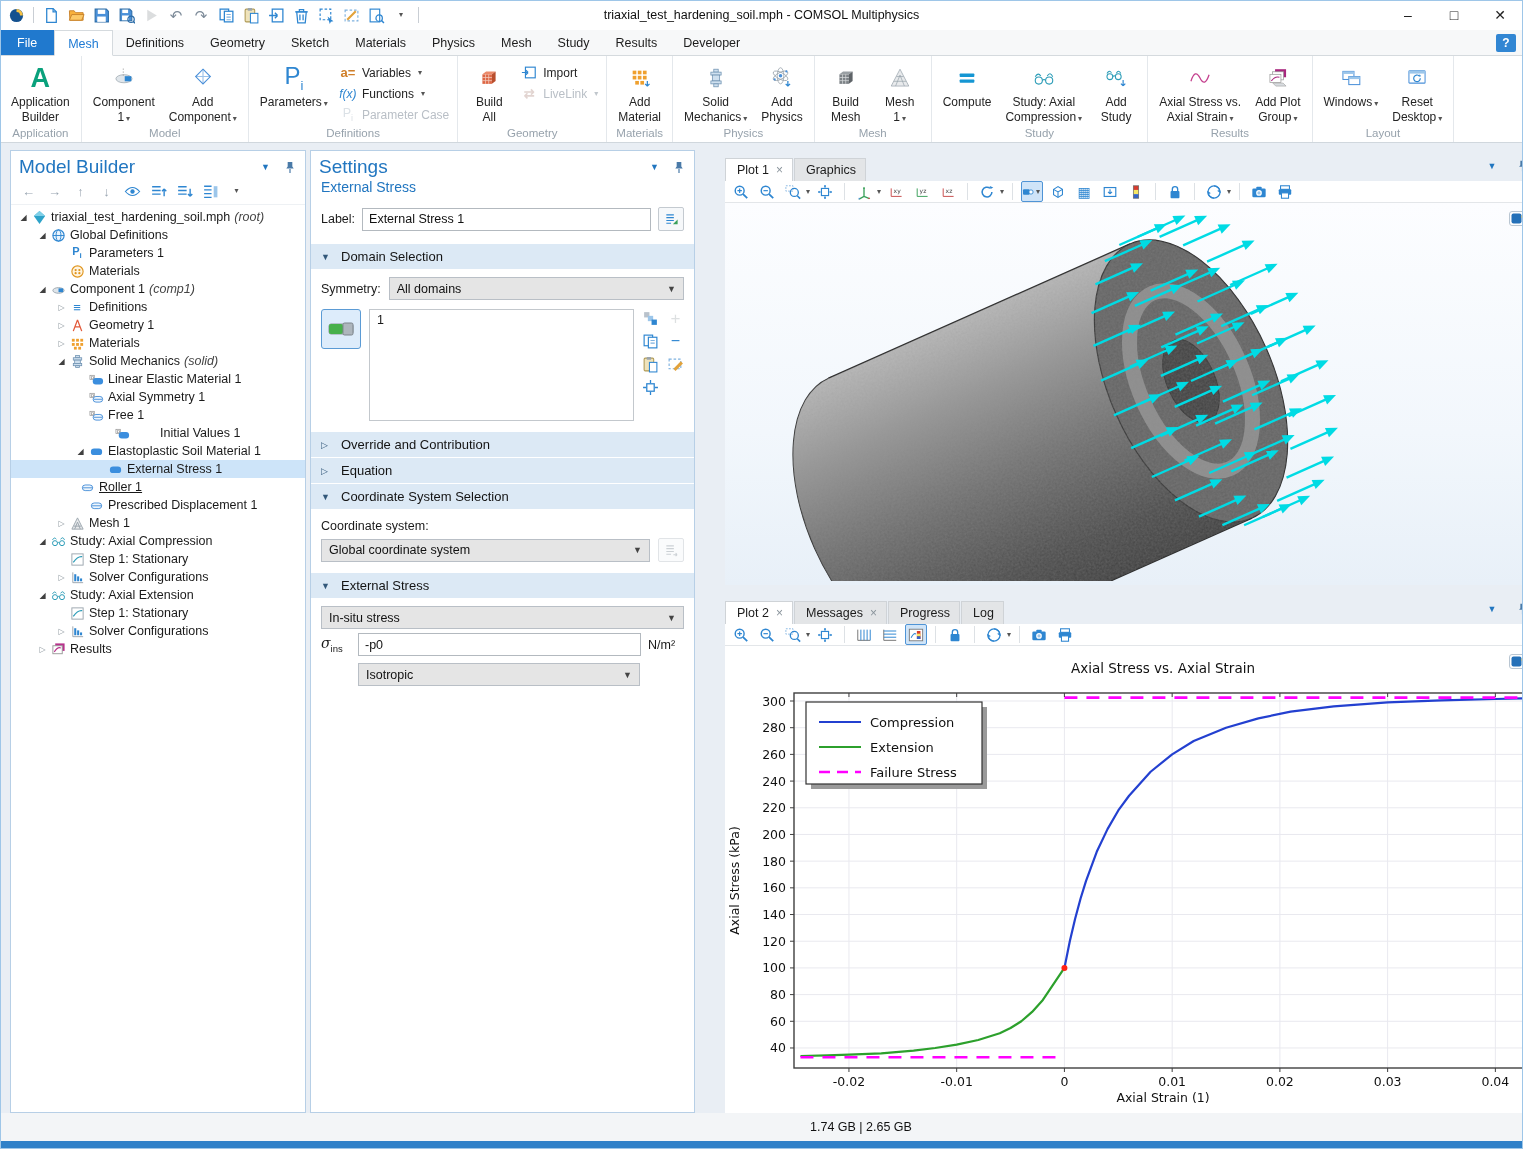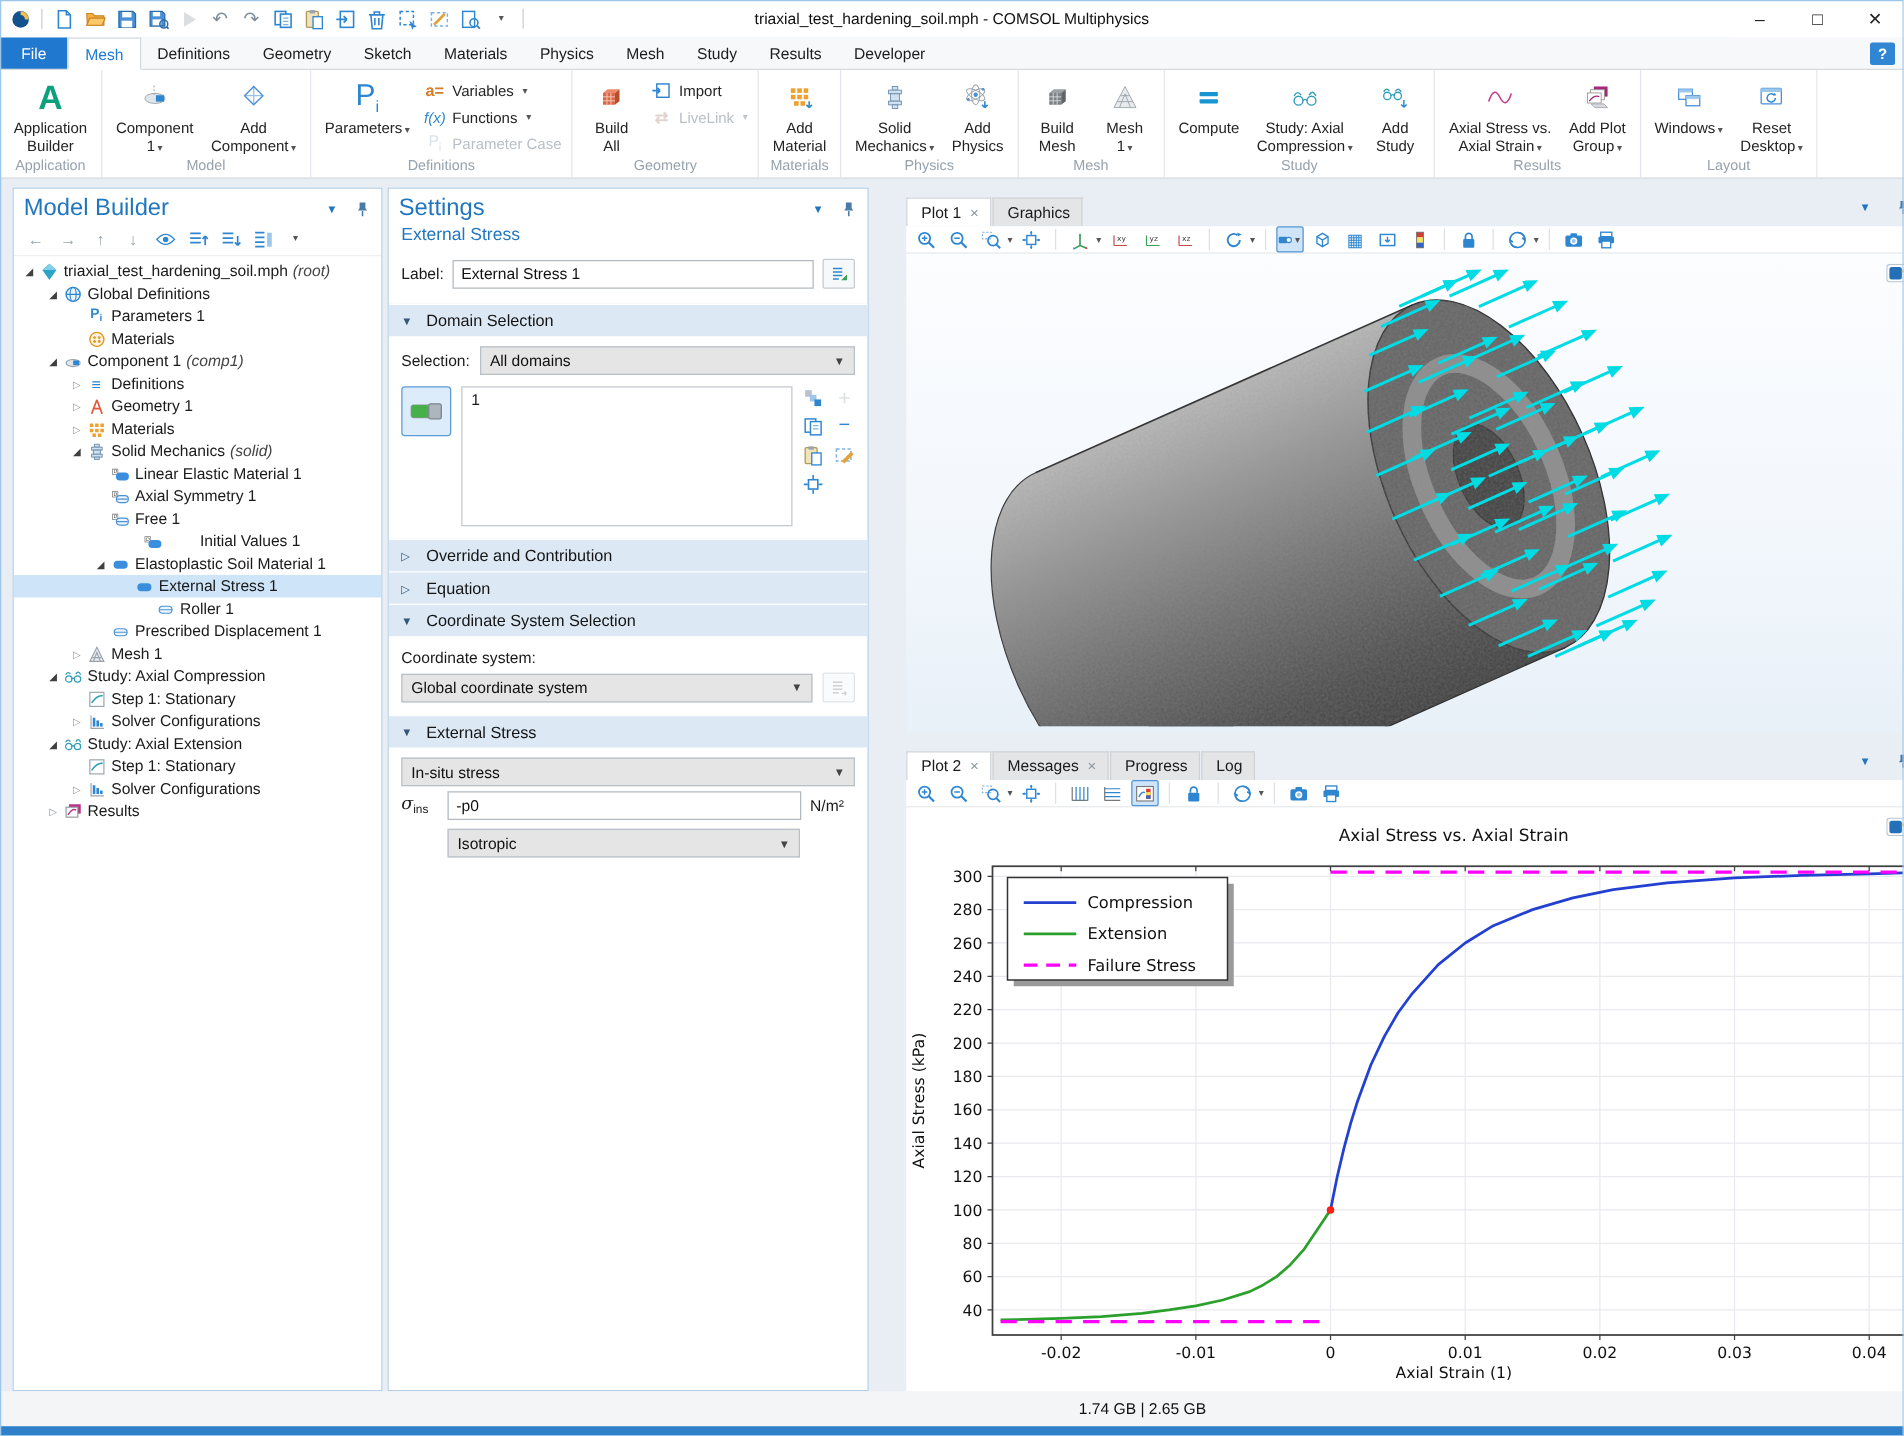--- a/index.html
+++ b/index.html
@@ -113,21 +113,21 @@
   .doc-toolbar .tbi svg { width:16px; height:16px; }
   .tb-group { display:flex; align-items:center; }
   .tbi.active-tool { border:1px solid #4f94d6; background:#cfe4f8; border-radius:2px; }
   .tsep { width:1px; height:17px; background:#dde1e5; margin:0 4px; }
   .gfx-canvas { flex:1; position:relative; background:linear-gradient(180deg,#fcfdff 0%, #f2f7fc 60%, #e8f0f8 100%); }
   .plot-canvas { flex:1; position:relative; background:#fff; }
   .corner-logo { position:absolute; top:8px; right:10px; width:20px; height:15px; }
 
   
   .statusbar { position:absolute; left:0; top:1113px; width:100%; height:28px; background:#f3f5f7; }
-  .mem { position:absolute; left:863px; top:7px; font-size:12.5px; color:#111; }
+  .mem { position:absolute; left:810px; top:7px; font-size:12.5px; color:#111; }
   .bottom-blue { position:absolute; left:0; top:1141px; width:100%; height:8px; background:#2f80c8; }
 
   svg text { font-family:"DejaVu Sans", sans-serif; }
 </style>
 </head>
 <body>
 
 <div class="win-frame"></div>
 
 <div class="titlebar">
@@ -801,21 +801,21 @@
       </div>
       <div class="trow selected" style="padding-left: 82px;">
         <span class="texp"></span>
         <span class="ticon">
           <svg viewBox="0 0 16 16">
             <rect x="2" y="4.8" width="12" height="7" rx="3.4" fill="#3b8ede"></rect>
           </svg>
         </span>
         <span>External Stress 1</span>
       </div>
-      <div class="trow" style="padding-left: 99px;">
+      <div class="trow" style="padding-left: 54px; text-decoration: underline;">
         <span class="texp"></span>
         <span class="ticon">
           <svg viewBox="0 0 16 16">
             <rect x="2.5" y="5.3" width="11" height="6" rx="3" fill="#eef6fd" stroke="#4a90d9"></rect>
             <line x1="3" y1="8.3" x2="13.5" y2="8.3" stroke="#4a90d9"></line>
           </svg>
         </span>
         <span>Roller 1</span>
       </div>
       <div class="trow" style="padding-left: 63px;">
@@ -951,21 +951,21 @@
         </svg>
       </span>
   </div>
 
   <div class="sec-h">
     <span class="tri">▼</span>
     <span>Domain Selection</span>
   </div>
   <div class="sec-body">
     <div class="sel-row">
-      <span>Selection:</span>
+      <span>Symmetry:</span>
       <div class="dd" style="flex:1">
         <span>All domains</span>
         <span class="dd-caret">▼</span>
       </div>
     </div>
     <div class="dom-body">
       <div class="switch-btn">
         <svg width="26" height="16" viewBox="0 0 26 16">
           <rect x="1" y="3" width="24" height="10" rx="2" fill="#c7cdd3" stroke="#8f979e"></rect>
           <rect x="1" y="3" width="14" height="10" rx="2" fill="#47b04b"></rect>

